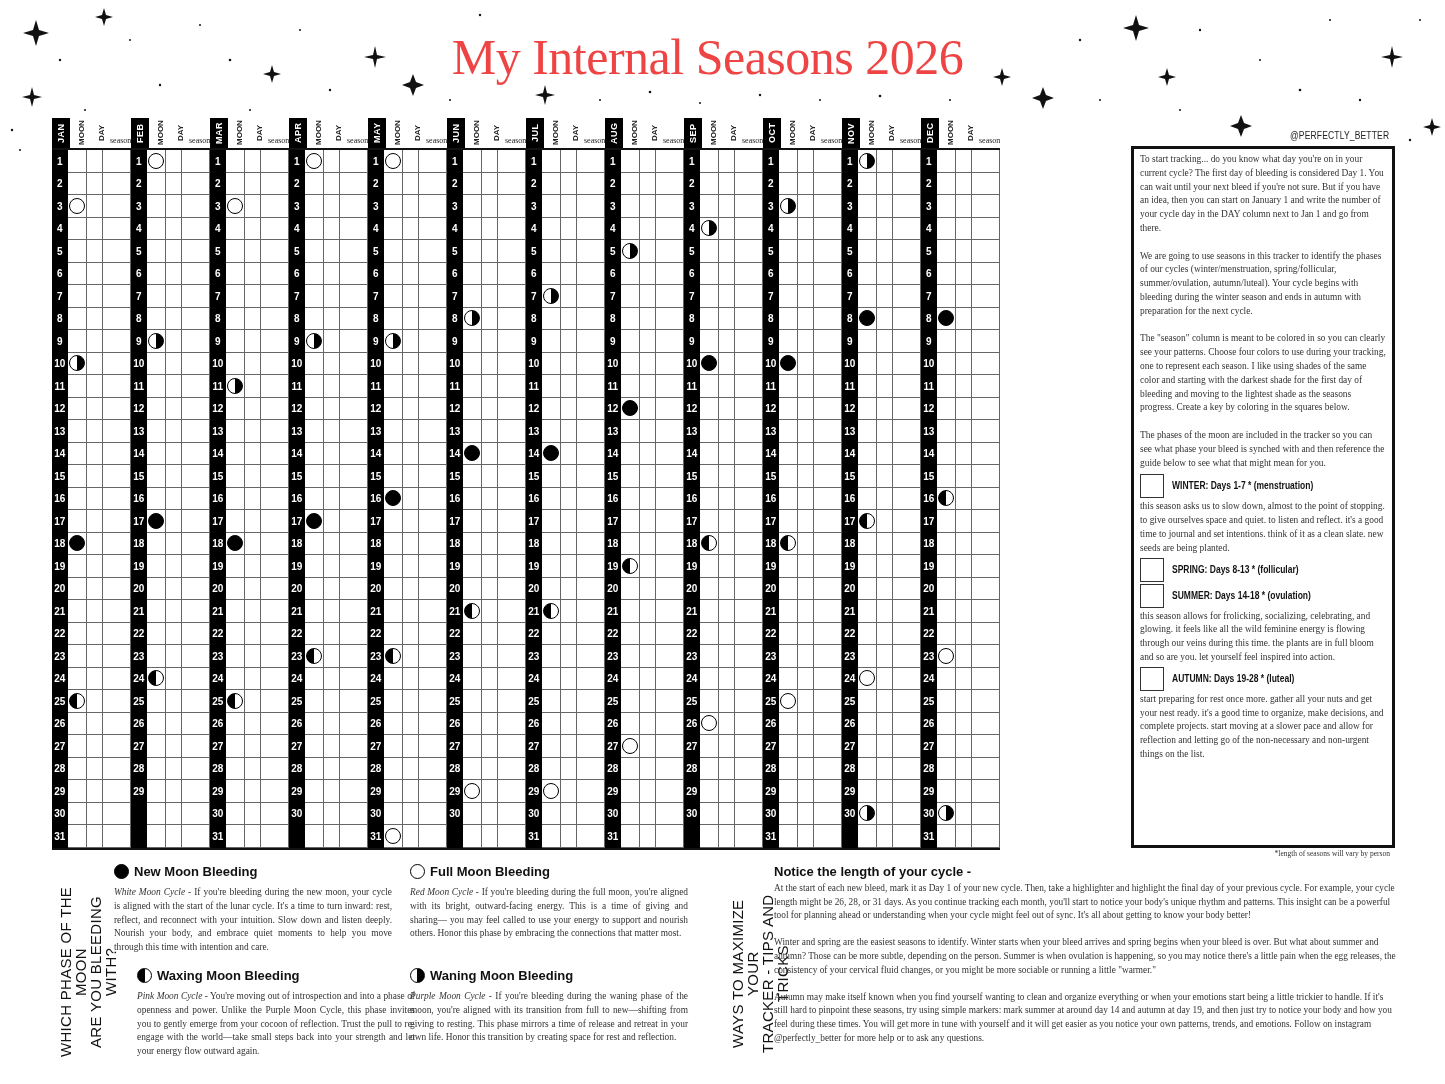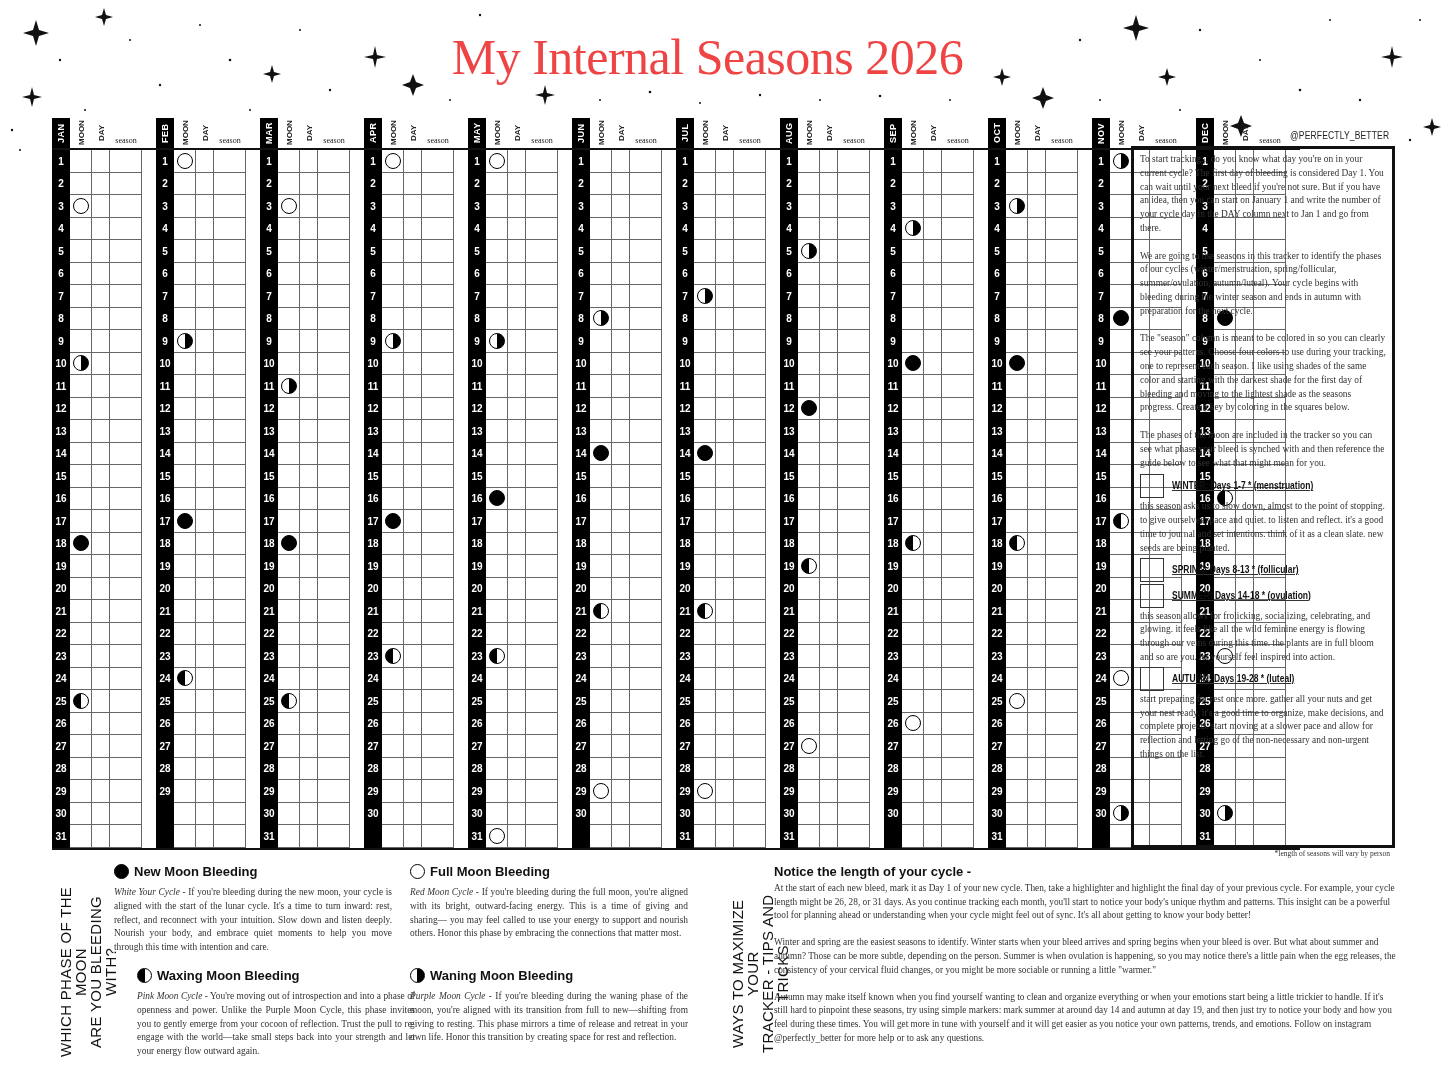--- a/index.html
+++ b/index.html
@@ -7,21 +7,21 @@
   body { position: relative; font-family: "DejaVu Serif", serif; color: #111; }
 
   .stars { position: absolute; left: 0; top: 0; width: 1445px; height: 160px; pointer-events: none; }
   .title { position: absolute; left: 0; top: 28px; width: 1415px; text-align: center;
            font-family: "Liberation Serif", serif; font-size: 50px; letter-spacing: -0.5px; color: #ef4444; }
 
   .handle { position: absolute; left: 1290px; top: 130px; font-family: "Liberation Sans Narrow","Liberation Sans", sans-serif;
             font-size: 10px; letter-spacing: 0.2px; color: #222; transform: scaleX(0.85); transform-origin: left; }
 
   .grid { position: absolute; left: 52px; top: 118px; display: flex; }
-  .month { display: flex; flex-direction: column; width: 104px; }
+  .month { display: flex; flex-direction: column; width: 79px; }
   .mhead { display: flex; height: 30px; align-items: flex-end; }
   .mname { width: 18px; height: 30px; background: #000; color: #fff; font-family: "Liberation Sans", sans-serif;
            font-weight: bold; font-size: 9px; writing-mode: vertical-rl; transform: rotate(180deg);
            display: flex; align-items: center; justify-content: center; letter-spacing: 0.5px; }
   .hlab { font-family: "Liberation Sans", sans-serif; font-size: 8px; font-weight: bold; color: #222; }
   .hmoon { width: 22px; height: 30px; writing-mode: vertical-rl; transform: rotate(180deg); display:flex; align-items:center; justify-content:center; }
   .hday { width: 18px; height: 30px; writing-mode: vertical-rl; transform: rotate(180deg); display:flex; align-items:center; justify-content:center; }
   .hseason { width: 32px; height: 30px; font-family: "Liberation Serif", serif; font-weight: normal; font-size: 8px; display:flex; align-items:flex-end; justify-content:center; padding-bottom: 3px; }
 
   .rows { border-top: 2px solid #111; border-bottom: 2px solid #111; }
@@ -36,21 +36,21 @@
 
   .moon { width: 16px; height: 16px; border-radius: 50%; border: 1.6px solid #000; }
   .moon.new { background: #000; }
   .moon.full { background: #fff; }
   .moon.waxing { background: linear-gradient(90deg, #000 50%, #fff 50%); }
   .moon.waning { background: linear-gradient(90deg, #fff 50%, #000 50%); }
 
   .info { position: absolute; left: 1131px; top: 146px; width: 264px; height: 702px; border: 3px solid #111;
           padding: 4px 6px; font-family: "Liberation Serif", serif; font-size: 9.4px; line-height: 13.8px; color: #333; }
   .info p { margin-bottom: 13.8px; }
-  .seas-h { display: flex; align-items: center; margin: 2px 0 2px; text-decoration: underline; }
+  .seas-h { display: flex; align-items: center; margin: 2px 0 2px; }
   .seas-box { width: 24px; height: 24px; border: 1.5px solid #333; margin-right: 8px; flex: none; }
   .seas-t { font-family: "Liberation Sans", sans-serif; font-weight: bold; font-size: 10px; color: #111; transform: scaleX(0.85); transform-origin: left; white-space: nowrap; }
   .seas-p { margin-bottom: 2px; }
   .footnote { position: absolute; left: 1200px; top: 849px; width: 190px; text-align: right;
               font-family: "Liberation Serif", serif; font-size: 7.5px; color: #333; }
 
   .side-title { position: absolute; font-family: "Liberation Sans", sans-serif; font-size: 15px; line-height: 15px;
                 color: #111; writing-mode: vertical-rl; transform: rotate(180deg); text-align: center; letter-spacing: 0.3px; }
   .phase { position: absolute; width: 278px; }
   .phase-h { display: flex; align-items: center; font-family: "Liberation Sans", sans-serif; font-weight: bold;
@@ -2607,21 +2607,21 @@
 <div class="side-title" style="left:58px; top:872px; height:200px;">
   <span>WHICH PHASE OF THE MOON</span><br>
   <span>ARE YOU BLEEDING WITH?</span>
 </div>
 
 <div class="phase" style="left:114px; top:864px;">
   <div class="phase-h">
       <span class="moon new"></span>
       <span>New Moon Bleeding</span>
     </div>
-  <div class="phase-p"><em>White Your Cycle</em><span> - If you're bleeding during the new moon, your cycle is aligned with the start of the lunar cycle. It's a time to turn inward: rest, reflect, and reconnect with your intuition. Slow down and listen deeply. Nourish your body, and embrace quiet moments to help you move through this time with intention and care.</span></div>
+  <div class="phase-p"><em>White Moon Cycle</em><span> - If you're bleeding during the new moon, your cycle is aligned with the start of the lunar cycle. It's a time to turn inward: rest, reflect, and reconnect with your intuition. Slow down and listen deeply. Nourish your body, and embrace quiet moments to help you move through this time with intention and care.</span></div>
 </div>
 
 <div class="phase" style="left:114px; top:968px;margin-left:23px;">
   <div class="phase-h">
       <span class="moon waxing"></span>
       <span>Waxing Moon Bleeding</span>
     </div>
   <div class="phase-p"><em>Pink Moon Cycle</em><span> - You're moving out of introspection and into a phase of openness and power. Unlike the Purple Moon Cycle, this phase invites you to gently emerge from your cocoon of reflection. Trust the pull to re-engage with the world—take small steps back into your strength and let your energy flow outward again.</span></div>
 </div>
 

